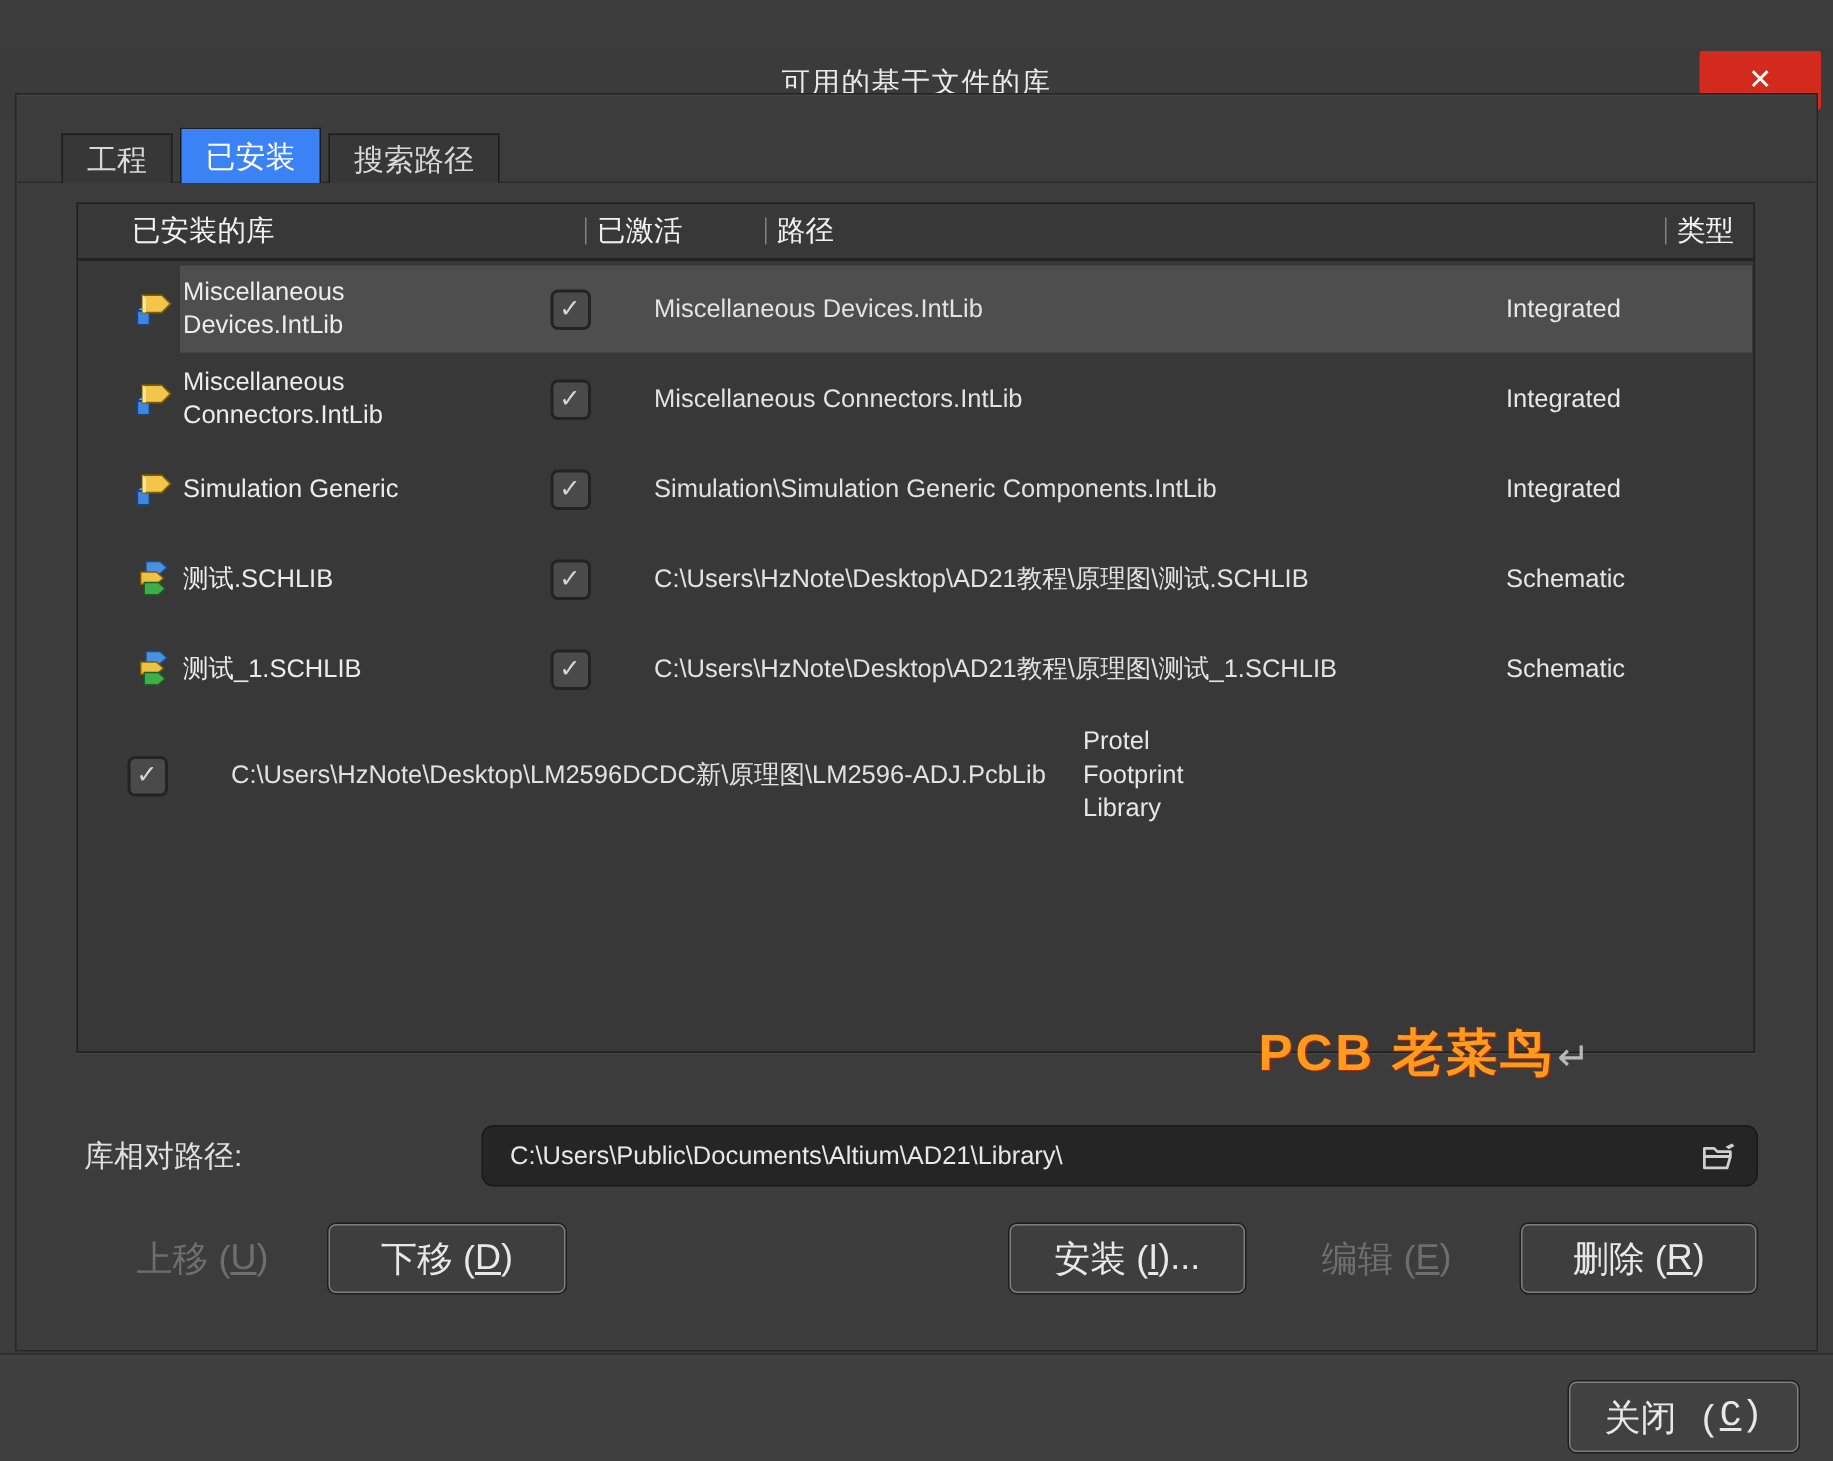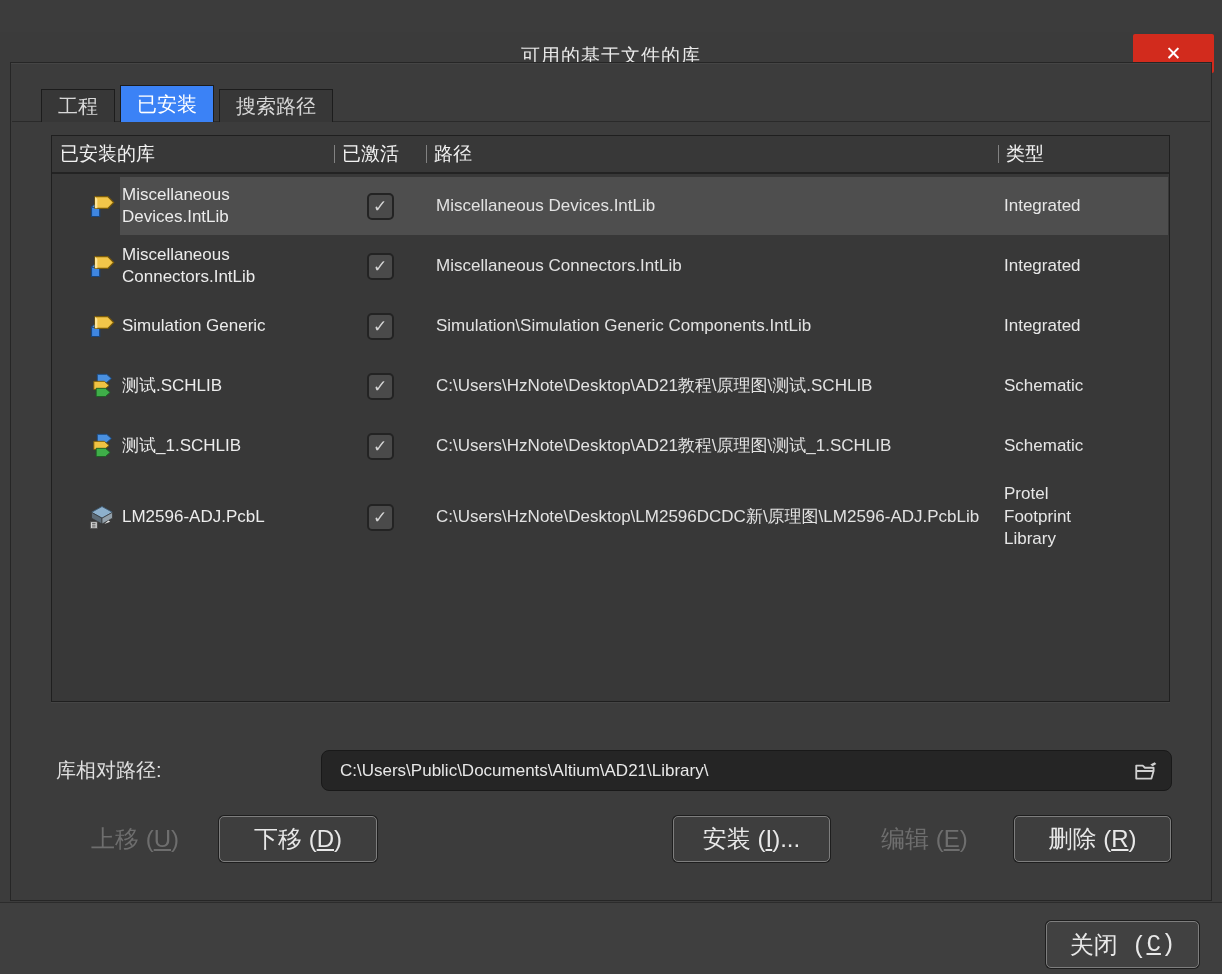--- a/index.html
+++ b/index.html
@@ -31,21 +31,21 @@
     font-size:20px; color:#d8d8d8; cursor:pointer; position:relative;
   }
   .tab.active { height:37px; background:#3b82f6; color:#fff; z-index:3; }
   
   .table {
     position:absolute; left:40px; top:72px; width:1119px; height:567px;
     background:#383838; border:1px solid #1f1f1f;
     box-shadow:0 1px 0 rgba(255,255,255,.05);
   }
   .thead { display:flex; height:38px; align-items:center; border-bottom:2px solid #232323; font-size:19px; color:#f2f2f2; }
-  .th { display:flex; align-items:center; height:100%; }
+  .th { display:flex; align-items:center; height:100%;margin-left:28px; }
   .th-name { width:282px; padding-left:8px; }
   .th-act  { width:92px; }
   .th-path { width:572px; }
   .th-type { flex:1; }
   .th-act::before,.th-path::before,.th-type::before {
     content:""; width:1px; height:18px; background:#9b9b9b; margin-right:7px; opacity:.75;
   }
   .rows { padding-top:5px; position:relative; }
   .row { position:relative; display:flex; align-items:center; margin-bottom:6px; min-height:54px; cursor:pointer; }
   .row:last-child { min-height:76px; }
@@ -223,42 +223,32 @@
         <span class="nm">测试_1.SCHLIB</span>
       </div>
       <div class="cell cell-act">
         <span class="checkbox">✓</span>
       </div>
       <div class="cell cell-path path">C:\Users\HzNote\Desktop\AD21教程\原理图\测试_1.SCHLIB</div>
       <div class="cell cell-type type">Schematic</div>
     </div>
 
     <div class="row">
-      <div class="cell cell-name">
-        <span class="lib-icon">
-              <svg viewBox="0 0 24 24" width="28" height="28">
-    <path d="M12 3 l9 5 -9 5 -9 -5 z" fill="#8db0cc" stroke="#3e5a73" stroke-width="0.8"></path>
-    <path d="M3 8 v5 l9 5 v-5 z" fill="#5c6b77" stroke="#333" stroke-width="0.6"></path>
-    <path d="M21 8 v5 l-9 5 v-5 z" fill="#93a0aa" stroke="#333" stroke-width="0.6"></path>
-    <path d="M2 16 h6 v6 h-6 z" fill="#d8d8d8" stroke="#444" stroke-width="0.8"></path>
-    <path d="M3.5 17.5 h3 M3.5 19 h3 M3.5 20.5 h3" stroke="#555" stroke-width="0.8" fill="none"></path>
-    <path d="M14 18 l5 -2 -1.5 -1 z" fill="#e8e8e8"></path>
-  </svg>
-            </span>
-        <span class="nm">LM2596-ADJ.PcbL</span>
-      </div>
       <div class="cell cell-act">
         <span class="checkbox">✓</span>
       </div>
       <div class="cell cell-path path">C:\Users\HzNote\Desktop\LM2596DCDC新\原理图\LM2596-ADJ.PcbLib</div>
       <div class="cell cell-type type">Protel Footprint Library</div>
     </div>
   </div>
   </div>
 
+  <div class="watermark">
+    <span>PCB 老菜鸟</span><span class="ret">↵</span>
+  </div>
 
   <div class="pathbar-label">库相对路径:</div>
   <div class="pathbar-input">
     <span>C:\Users\Public\Documents\Altium\AD21\Library\</span>
     <span class="folder-btn">
       <svg viewBox="0 0 24 24" width="26" height="26">
         <path d="M3 7 h6 l2 2 h8 v3 H3 z M3 12 h16 l-2 7 H3 z" fill="none" stroke="#d0d0d0" stroke-width="1.7" stroke-linejoin="round"></path>
         <path d="M16 6 l4 -2 1.5 1.5 -3.5 2" fill="#d0d0d0"></path>
       </svg>
     </span>

